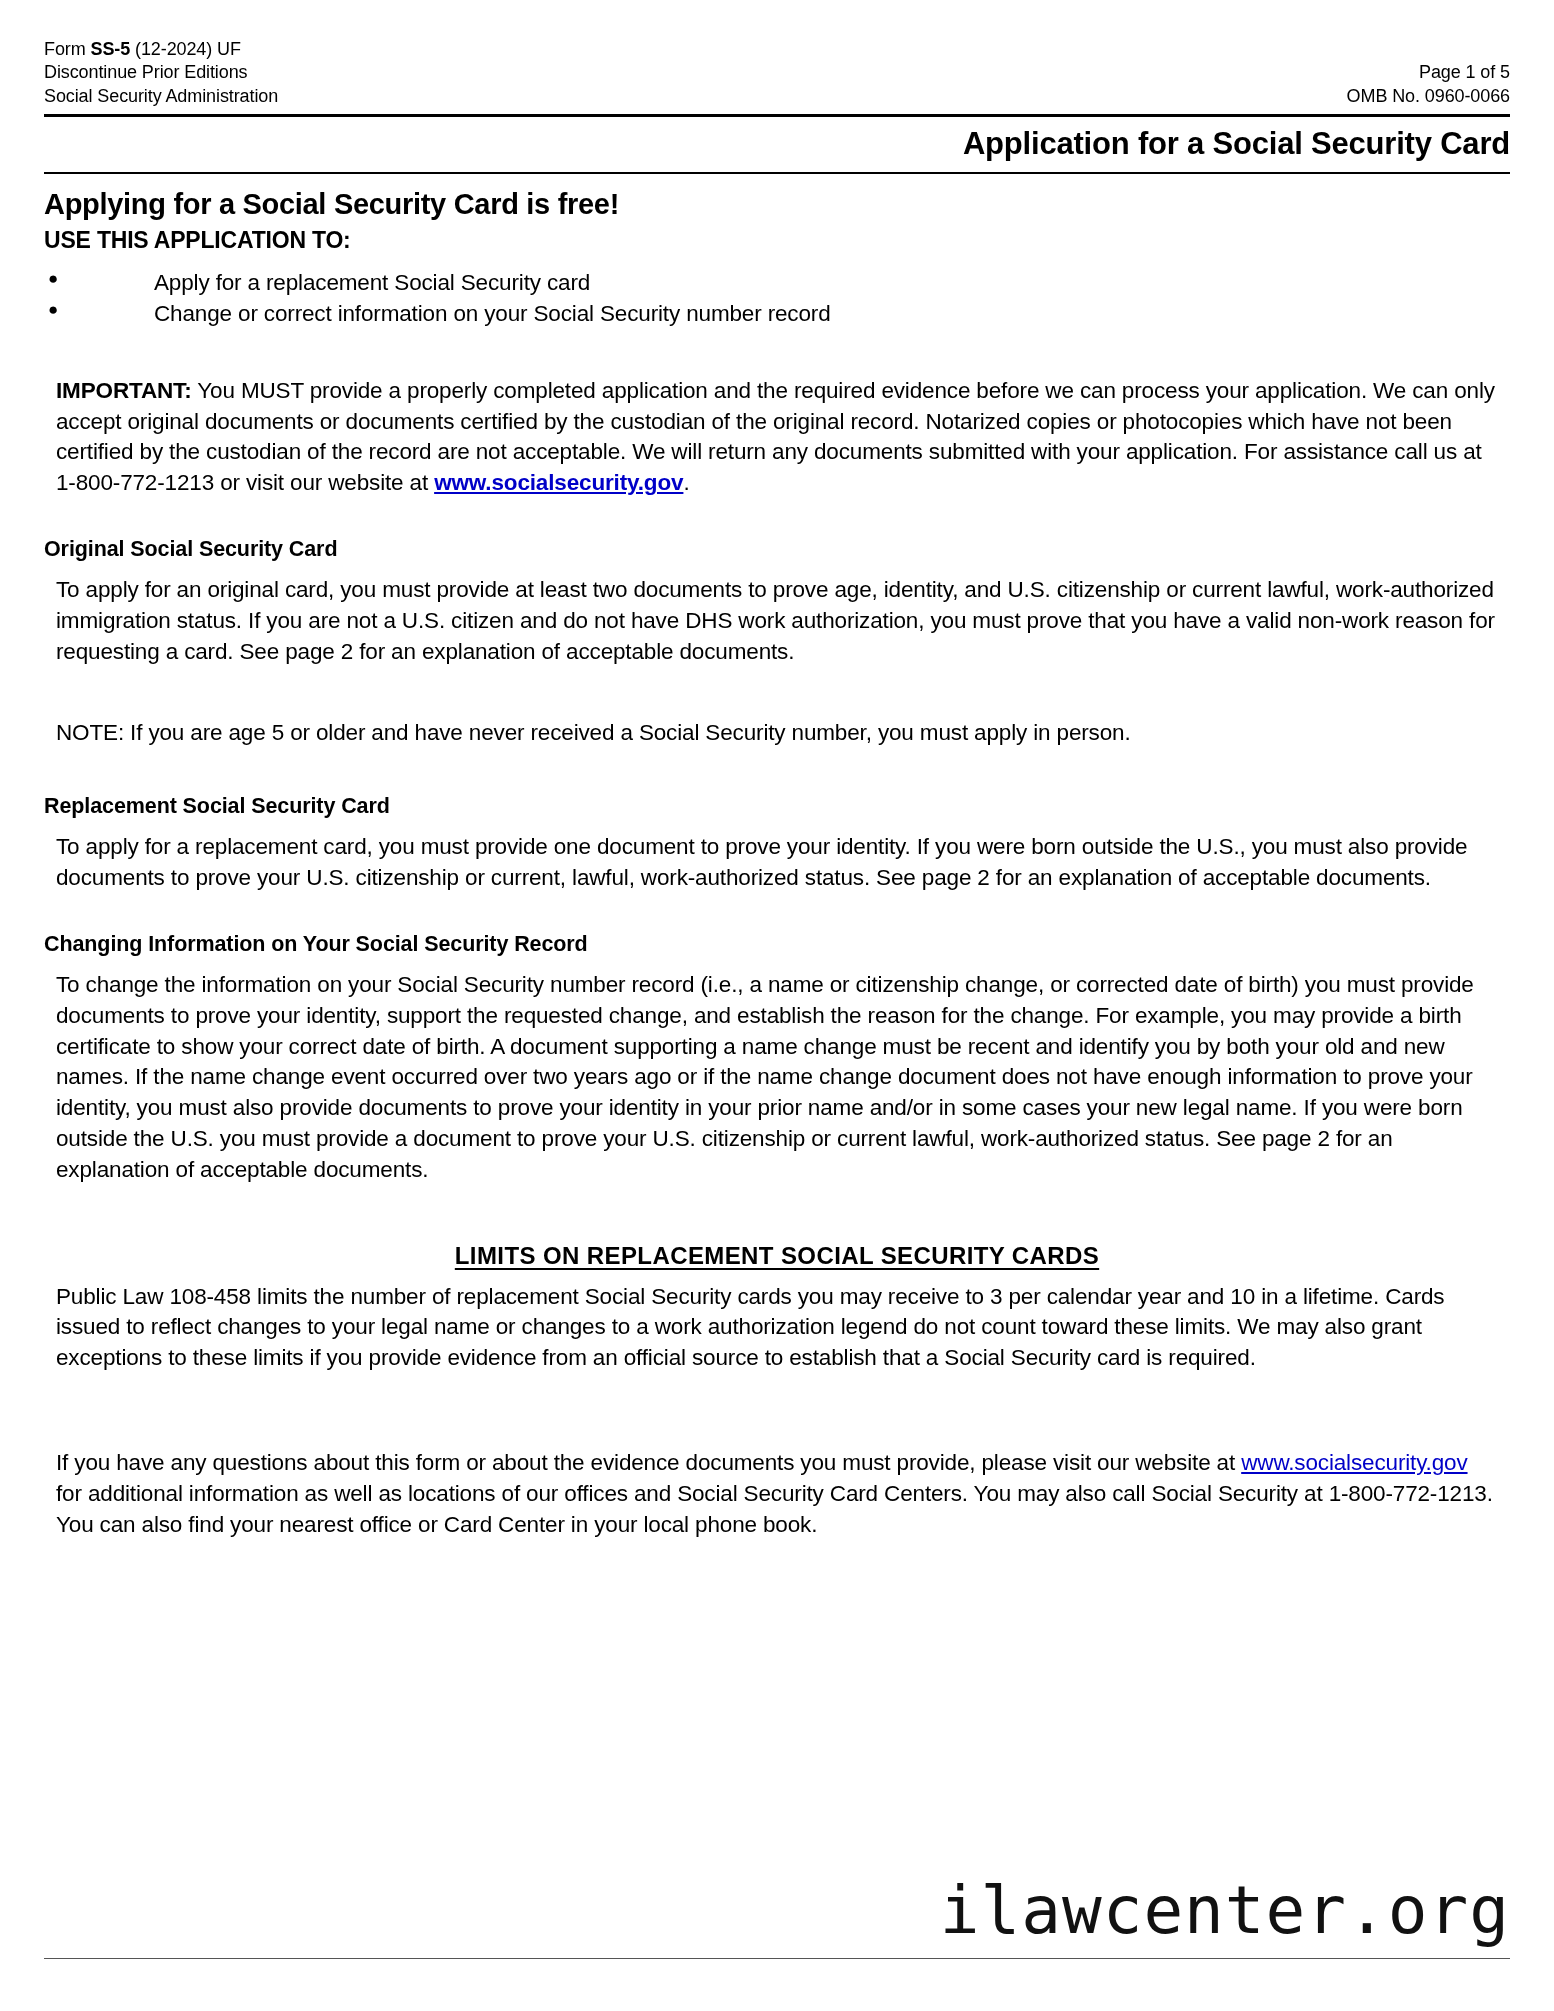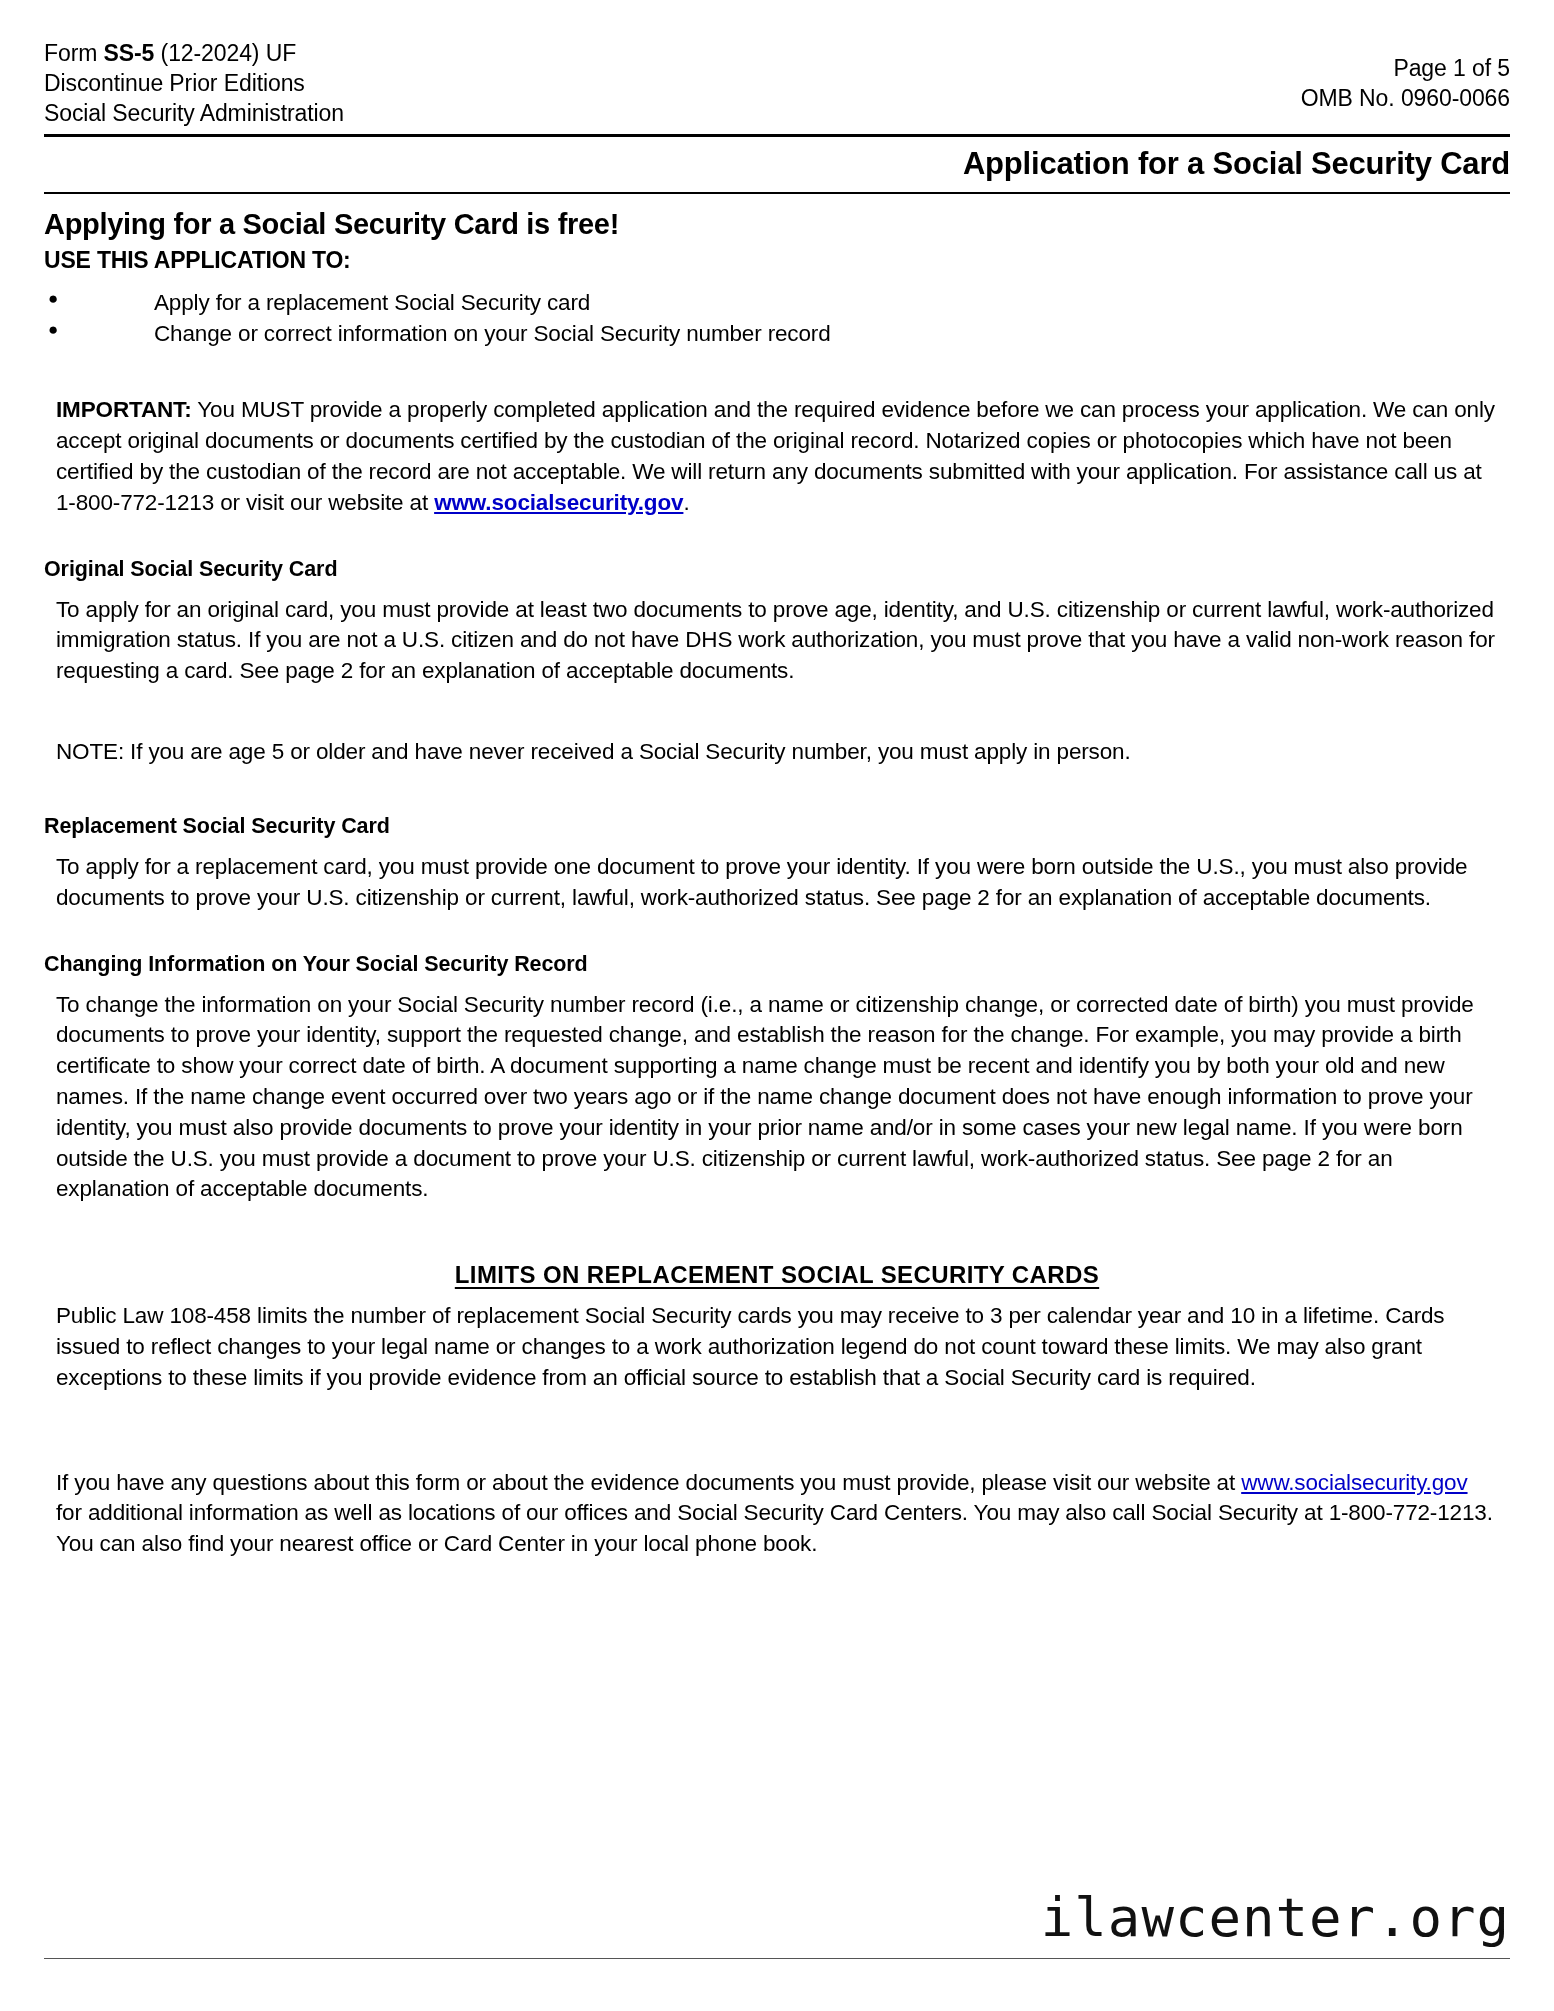--- a/index.html
+++ b/index.html
@@ -19,22 +19,22 @@
     width: 1554px;
     height: 2011px;
     box-sizing: border-box;
     padding: 38px 44px 0 44px;
   }
 
   
   .form-header {
     display: flex;
     justify-content: space-between;
-    align-items: center;
-    font-size: 23px;
+    align-items: flex-end;
+    font-size: 18px;
     line-height: 1.305;
     letter-spacing: -0.1px;
   }
   .form-header .left { text-align: left; }
   .form-header .right { text-align: right; }
   .form-header .hline { white-space: pre; }
   .form-header b { font-weight: bold; }
 
   .rule-heavy {
     border: 0;
@@ -124,21 +124,21 @@
     text-decoration: underline;
   }
   .link-bold { font-weight: bold; color: #0000c8; text-decoration: underline; }
 
   
   .watermark {
     position: absolute;
     right: 44px;
     bottom: 62px;
     font-family: "DejaVu Sans Mono", "Liberation Mono", monospace;
-    font-size: 54px;
+    font-size: 66px;
     letter-spacing: 1px;
     color: #111111;
     white-space: nowrap;
   }
   .footer-rule {
     position: absolute;
     left: 44px;
     right: 44px;
     bottom: 52px;
     border: 0;

